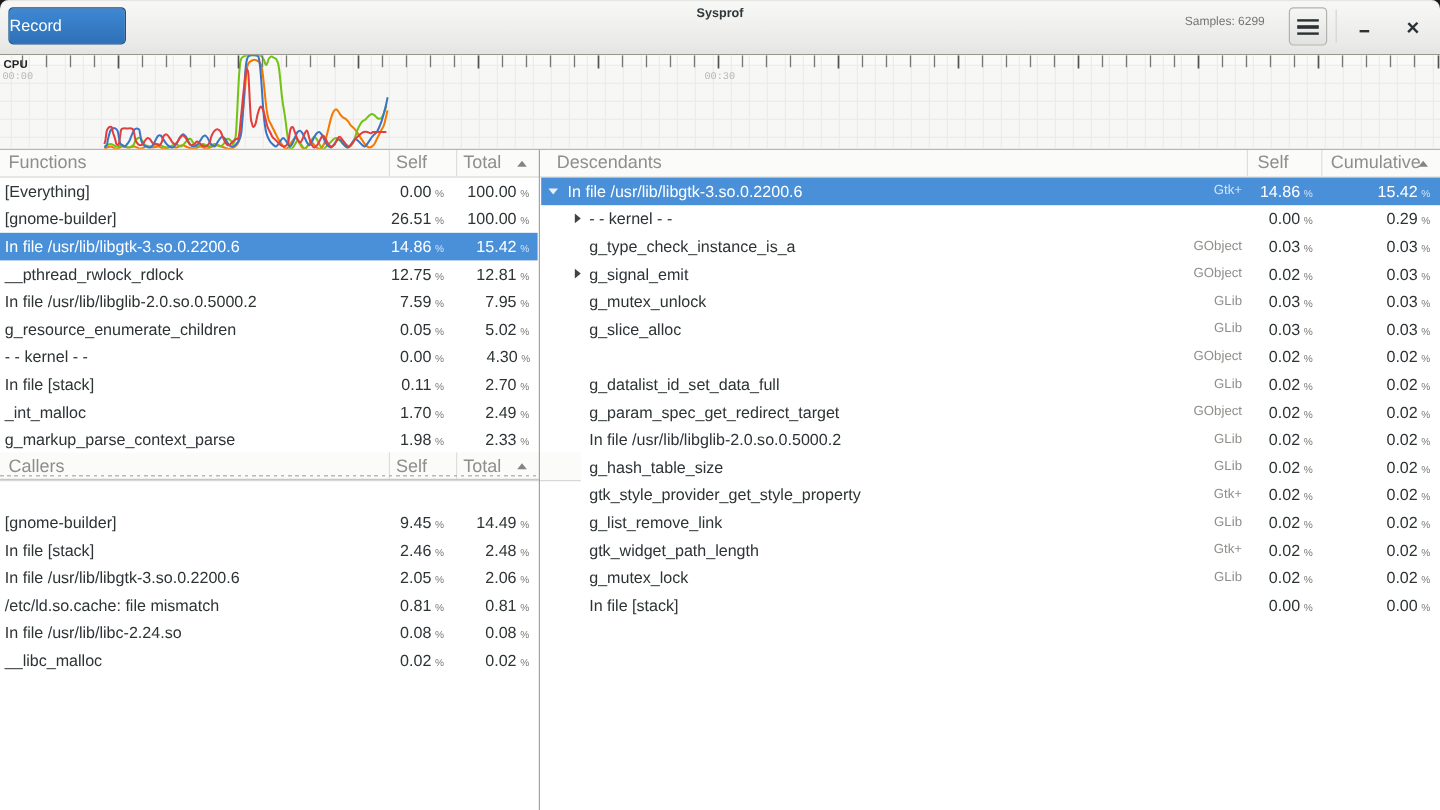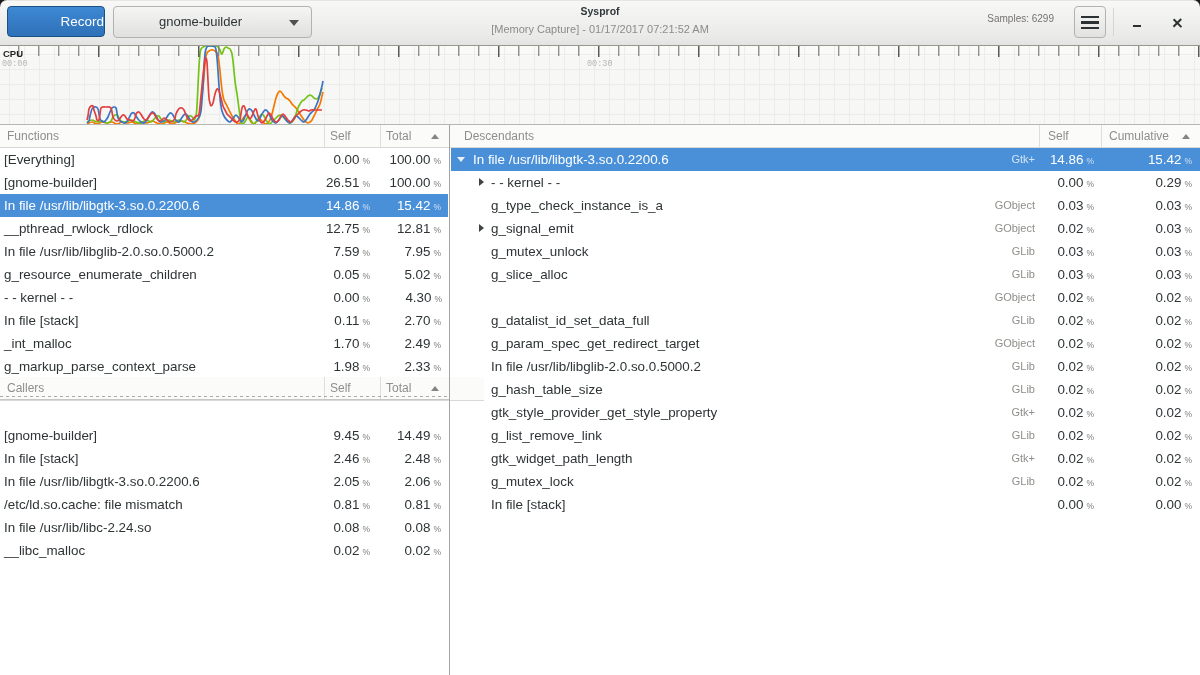--- a/index.html
+++ b/index.html
@@ -2,40 +2,40 @@
 <html><head><meta charset="utf-8"><style>
   html,body{margin:0;padding:0;width:1200px;height:675px;overflow:hidden;background:#fff;
     font-family:"Liberation Sans",sans-serif;}
   *{-webkit-font-smoothing:antialiased;}
   
   #corners{position:absolute;top:0;left:0;width:1200px;height:10px;background:#1a1a1a;}
   #titlebar{position:absolute;top:0;left:0;width:1200px;height:45px;
     background:linear-gradient(#f8f8f7,#e9e9e7 85%,#e3e3e1);
     border-bottom:1px solid #98988f;border-radius:7px 7px 0 0;box-shadow:inset 0 1px 0 rgba(0,0,0,0.07);}
   #rec{position:absolute;left:7px;top:6px;width:96px;height:29px;border:1px solid #1c5187;border-radius:4px;
-    background:linear-gradient(#3e88d3,#2e71b8);color:#fff;font-size:13.5px;line-height:29px;text-align:right;}
+    background:linear-gradient(#3e88d3,#2e71b8);color:#fff;font-size:13.5px;line-height:29px;text-align:left;}
   #appsel{position:absolute;left:113px;top:6px;width:173px;height:30px;padding-right:24px;border:1px solid #b2b2ae;border-radius:4px;
     background:linear-gradient(#f5f5f4,#e0e0dd);color:#2e3436;font-size:13px;line-height:30px;text-align:center;}
   #appsel .arr{position:absolute;right:12px;top:13px;width:0;height:0;
     border-left:5px solid transparent;border-right:5px solid transparent;border-top:6px solid #50524f;}
   #wtitle{position:absolute;left:0;right:0;top:6px;text-align:center;font-size:10.5px;line-height:1;font-weight:bold;color:#30373a;}
   #wsub{position:absolute;left:0;right:0;top:23px;text-align:center;font-size:11px;color:#8c8c88;}
   #samples{position:absolute;right:146px;top:12.5px;font-size:10px;color:#75746f;}
   #menubtn{position:absolute;left:1074px;top:6px;width:30px;height:30px;border:1px solid #b2b2ae;border-radius:4px;
     background:linear-gradient(#f6f6f5,#e2e2e0);}
   #menubtn i{position:absolute;left:6px;width:18px;height:2.6px;background:#2c3133;}
   #tbsep{position:absolute;left:1113px;top:8px;width:1px;height:28px;background:#d5d5d2;}
   #minbtn{position:absolute;left:1133px;top:25px;width:8px;height:2.4px;background:#2c3133;}
   .xbar{position:absolute;left:1171.5px;top:22px;width:10.5px;height:2.3px;background:#2c3133;}
   
   #chart{position:absolute;top:46px;left:0;width:1200px;height:78px;background:#f7f7f6;border-bottom:1px solid #b6b6b2;}
   
   #splitter{position:absolute;left:449px;top:125px;width:1px;height:550px;background:#a3a3a0;}
   .thead{position:absolute;height:22px;background:#fbfbfa;border-bottom:1px solid #d8d8d5;
-    font-size:12px;color:#8e8e8a;line-height:22px;}
+    font-size:15px;color:#8e8e8a;line-height:22px;}
   .thead .colsep{position:absolute;top:0;width:1px;height:22px;background:#dededb;}
   .sortarr{position:absolute;width:0;height:0;border-left:4.5px solid transparent;
     border-right:4.5px solid transparent;border-bottom:5px solid #85857f;top:9px;}
   .row{position:absolute;height:23px;line-height:23px;font-size:13.4px;color:#2e3436;white-space:nowrap;}
   .row.sel{background:#4a90d9;color:#fff;}
   .pct{font-size:8.5px;color:#7c7c78;padding-left:3px;}
   .sel .pct{color:#cfe0f3;}
   .val{position:absolute;text-align:right;}
   .cat{position:absolute;font-size:11px;color:#8e8e8a;text-align:right;}
   .sel .cat{color:#d4e4f6;}
@@ -45,23 +45,21 @@
   #dashline{position:absolute;left:0;top:396px;width:448px;height:1px;
     background:repeating-linear-gradient(90deg,#a9a9a5 0 3px,transparent 3px 6px);}
   #callers-line{position:absolute;left:0;top:399px;width:449px;height:1px;background:#c6c6c2;}
   #leftclip{position:absolute;left:0;top:148px;width:449px;height:249.5px;overflow:hidden;}
   #whitemask{position:absolute;left:0;top:398px;width:449px;height:2px;background:#fff;}
 </style></head>
 <body>
 <div id="corners"></div>
 <div id="titlebar">
   <div id="rec">Record</div>
-  <div id="appsel">gnome-builder<span class="arr"></span></div>
   <div id="wtitle">Sysprof</div>
-  <div id="wsub">[Memory Capture] - 01/17/2017 07:21:52 AM</div>
   <div id="samples">Samples: 6299</div>
   <div id="menubtn">
       <i style="top:8.5px"></i>
       <i style="top:14px"></i>
       <i style="top:19.5px"></i>
     </div>
   <div id="tbsep"></div>
   <div id="minbtn"></div>
   <div class="xbar" style="transform:rotate(45deg)"></div>
   <div class="xbar" style="transform:rotate(-45deg)"></div>

